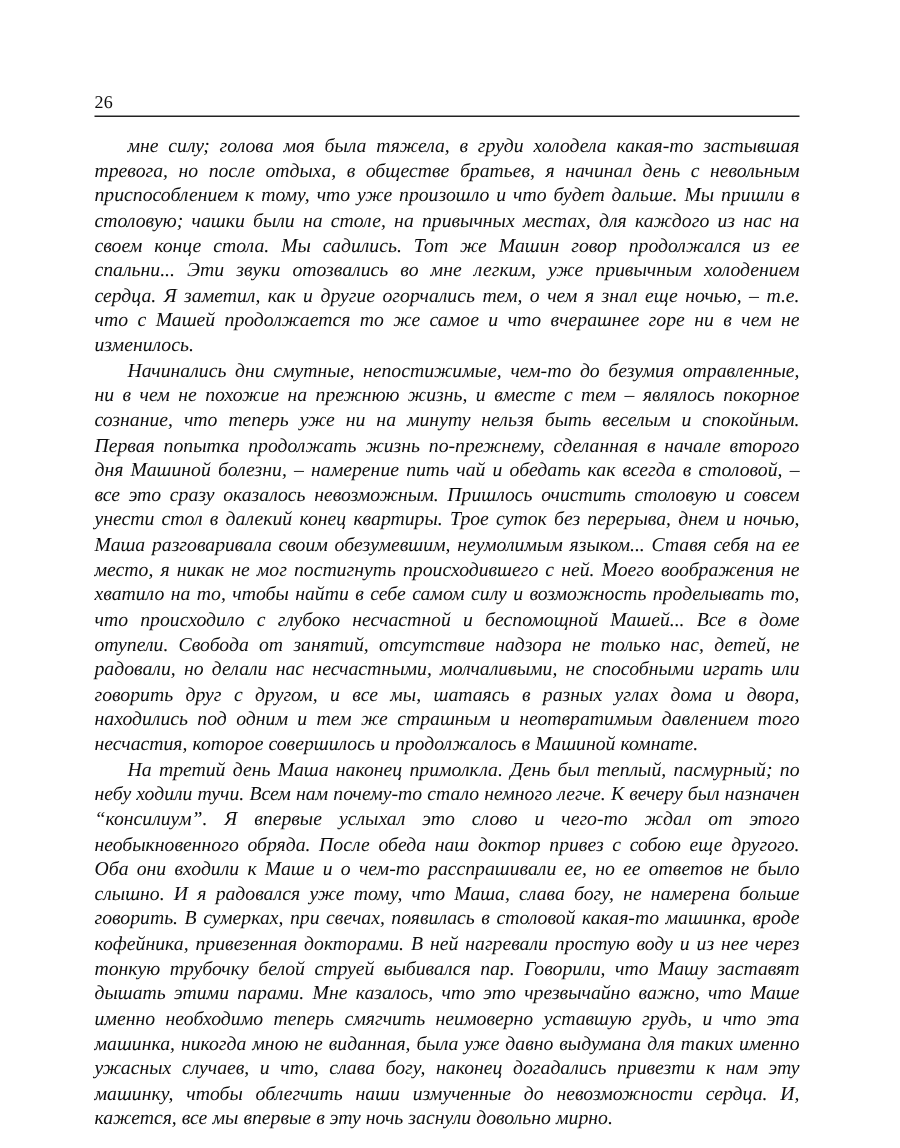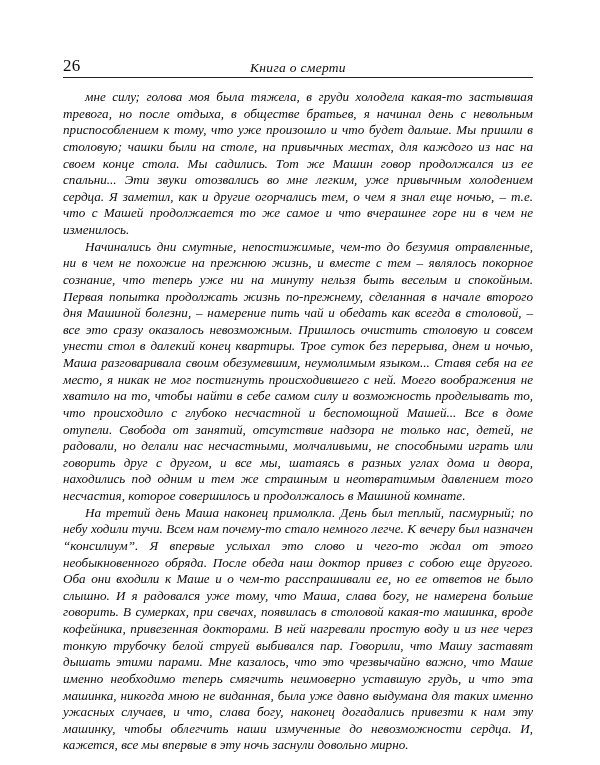--- a/index.html
+++ b/index.html
@@ -26,21 +26,21 @@
   
   .running-head {
     position: relative;
     height: 34px;
     margin-top: 44px;
   }
   .folio {
     position: absolute;
     left: 0;
     bottom: 4px;
-    font-size: 17px;
+    font-size: 12px;
     line-height: 1;
     letter-spacing: 0.2px;
   }
   .head-title {
     position: absolute;
     left: 0;
     right: 0;
     bottom: 4px;
     text-align: center;
     font-style: italic;
@@ -75,21 +75,20 @@
 </style>
 </head>
 <body>
 
 <div class="page">
 
   <div class="content">
 
     <div class="running-head">
       <div class="folio">26</div>
-      <div class="head-title">Книга о смерти</div>
       <div class="head-rule"></div>
     </div>
 
     <div class="body-text">
       <p class="para">мне силу; голова моя была тяжела, в груди холодела какая-то застывшая тревога, но после отдыха, в обществе братьев, я начинал день с невольным приспособлением к тому, что уже произошло и что будет дальше. Мы пришли в столовую; чашки были на столе, на привычных местах, для каждого из нас на своем конце стола. Мы садились. Тот же Машин говор продолжался из ее спальни... Эти звуки отозвались во мне легким, уже привычным холодением сердца. Я заметил, как и другие огорчались тем, о чем я знал еще ночью, – т.е. что с Машей продолжается то же самое и что вчерашнее горе ни в чем не изменилось.</p>
       <p class="para">Начинались дни смутные, непостижимые, чем-то до безумия отравленные, ни в чем не похожие на прежнюю жизнь, и вместе с тем – являлось покорное сознание, что теперь уже ни на минуту нельзя быть веселым и спокойным. Первая попытка продолжать жизнь по-прежнему, сделанная в начале второго дня Машиной болезни, – намерение пить чай и обедать как всегда в столовой, – все это сразу оказалось невозможным. Пришлось очистить столовую и совсем унести стол в далекий конец квартиры. Трое суток без перерыва, днем и ночью, Маша разговаривала своим обезумевшим, неумолимым языком... Ставя себя на ее место, я никак не мог постигнуть происходившего с ней. Моего воображения не хватило на то, чтобы найти в себе самом силу и возможность проделывать то, что происходило с глубоко несчастной и беспомощной Машей... Все в доме отупели. Свобода от занятий, отсутствие надзора не только нас, детей, не радовали, но делали нас несчастными, молчаливыми, не способными играть или говорить друг с другом, и все мы, шатаясь в разных углах дома и двора, находились под одним и тем же страшным и неотвратимым давлением того несчастия, которое совершилось и продолжалось в Машиной комнате.</p>
       <p class="para">На третий день Маша наконец примолкла. День был теплый, пасмурный; по небу ходили тучи. Всем нам почему-то стало немного легче. К вечеру был назначен “консилиум”. Я впервые услыхал это слово и чего-то ждал от этого необыкновенного обряда. После обеда наш доктор привез с собою еще другого. Оба они входили к Маше и о чем-то расспрашивали ее, но ее ответов не было слышно. И я радовался уже тому, что Маша, слава богу, не намерена больше говорить. В сумерках, при свечах, появилась в столовой какая-то машинка, вроде кофейника, привезенная докторами. В ней нагревали простую воду и из нее через тонкую трубочку белой струей выбивался пар. Говорили, что Машу заставят дышать этими парами. Мне казалось, что это чрезвычайно важно, что Маше именно необходимо теперь смягчить неимоверно уставшую грудь, и что эта машинка, никогда мною не виданная, была уже давно выдумана для таких именно ужасных случаев, и что, слава богу, наконец догадались привезти к нам эту машинку, чтобы облегчить наши измученные до невозможности сердца. И, кажется, все мы впервые в эту ночь заснули довольно мирно.</p>
     </div>
 
   </div>

